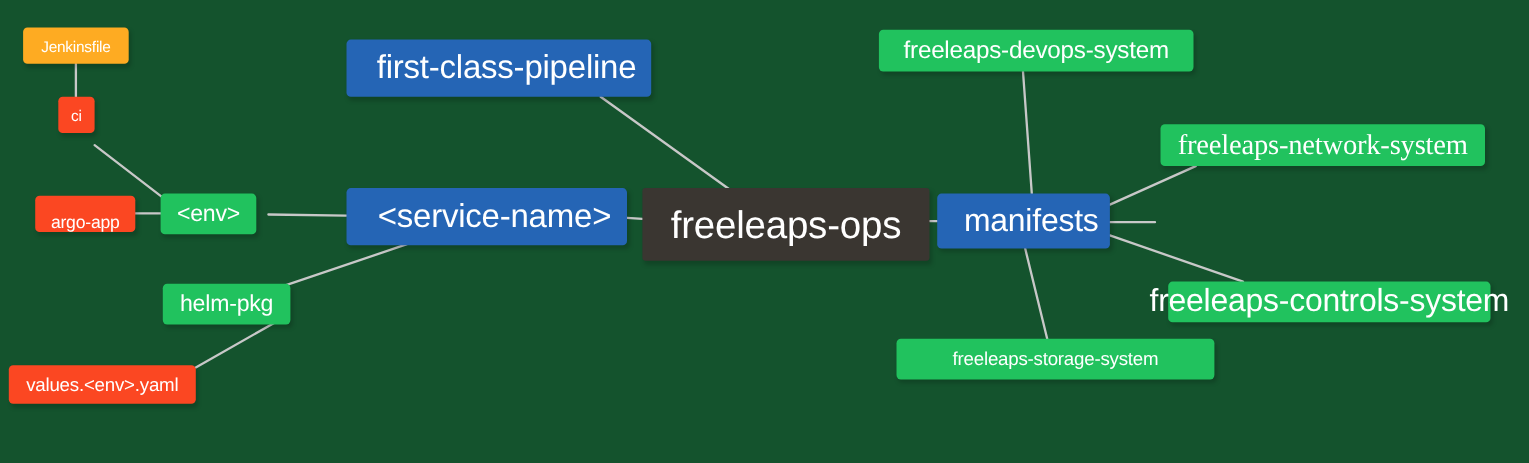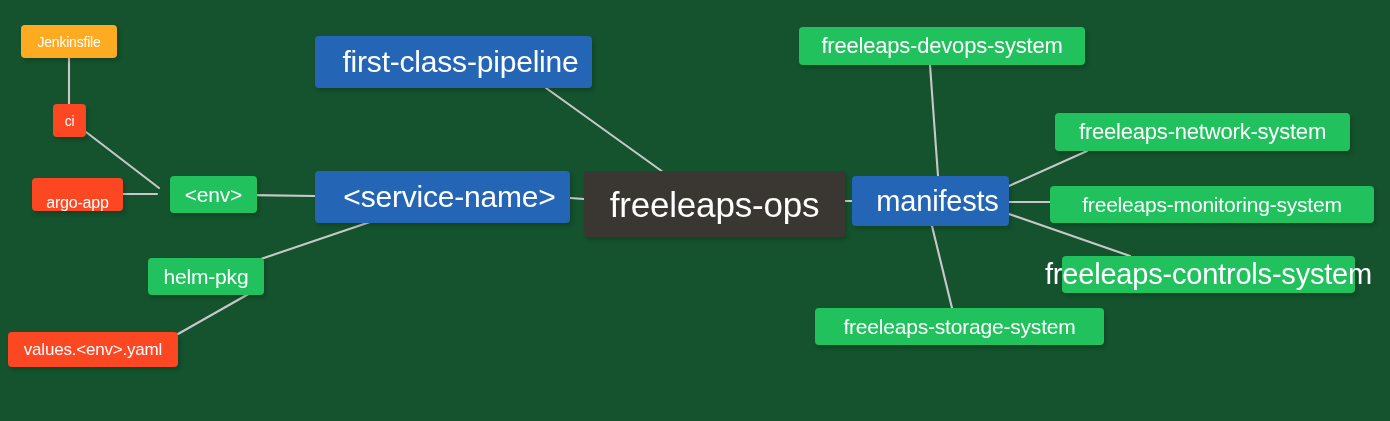--- a/index.html
+++ b/index.html
@@ -71,29 +71,29 @@
       <path d="M 1009 202 L 1050 202"></path>
       <path d="M 1009 214 L 1130 256"></path>
       <path d="M 932 226 L 952 308"></path>
     </g>
   </svg>
 
   <div class="node orange" style="left:21px; top:25px; width:96px; height:33px; font-size:14px;">
     <span>Jenkinsfile</span>
   </div>
 
-  <div class="node red" style="left:53px; top:104px; width:33px; height:33px; font-size:14px;">
+  <div class="node red" style="left:53px; top:88px; width:33px; height:33px; font-size:14px;">
     <span>ci</span>
   </div>
 
   <div class="node red" style="left:32px; top:178px; width:91px; height:33px; font-size:16px;align-items:flex-end;">
     <span>argo-app</span>
   </div>
 
-  <div class="node green" style="left:170px; top:176px; width:87px; height:37px; font-size:21px;">
+  <div class="node green" style="left:146px; top:176px; width:87px; height:37px; font-size:21px;">
     <span>&lt;env&gt;</span>
   </div>
 
   <div class="node green" style="left:148px; top:258px; width:116px; height:37px; font-size:21px;">
     <span>helm-pkg</span>
   </div>
 
   <div class="node red" style="left:8px; top:332px; width:170px; height:35px; font-size:17px;">
     <span>values.&lt;env&gt;.yaml</span>
   </div>
@@ -111,29 +111,26 @@
   </div>
 
   <div class="node blue" style="left:852px; top:176px; width:157px; height:50px; font-size:29px;">
     <span>manifests</span>
   </div>
 
   <div class="node green" style="left:799px; top:27px; width:286px; height:38px; font-size:22px;">
     <span>freeleaps-devops-system</span>
   </div>
 
-  <div class="node green" style="left:1055px; top:113px; width:295px; height:38px; font-size:22px;">
+  <div class="node green" style="left:1055px; top:113px; width:295px; height:38px; font-size:26px;font-family:Liberation Serif, serif;">
     <span>freeleaps-network-system</span>
   </div>
 
-  <div class="node green" style="left:1050px; top:186px; width:324px; height:37px; font-size:21px;">
-    <span>freeleaps-monitoring-system</span>
-  </div>
 
   <div class="node green" style="left:1062px; top:256px; width:293px; height:37px; font-size:29px;">
     <span>freeleaps-controls-system</span>
   </div>
 
-  <div class="node green" style="left:815px; top:308px; width:289px; height:37px; font-size:21px;">
+  <div class="node green" style="left:815px; top:308px; width:289px; height:37px; font-size:17px;">
     <span>freeleaps-storage-system</span>
   </div>
 
 </div>
 
 </body></html>

